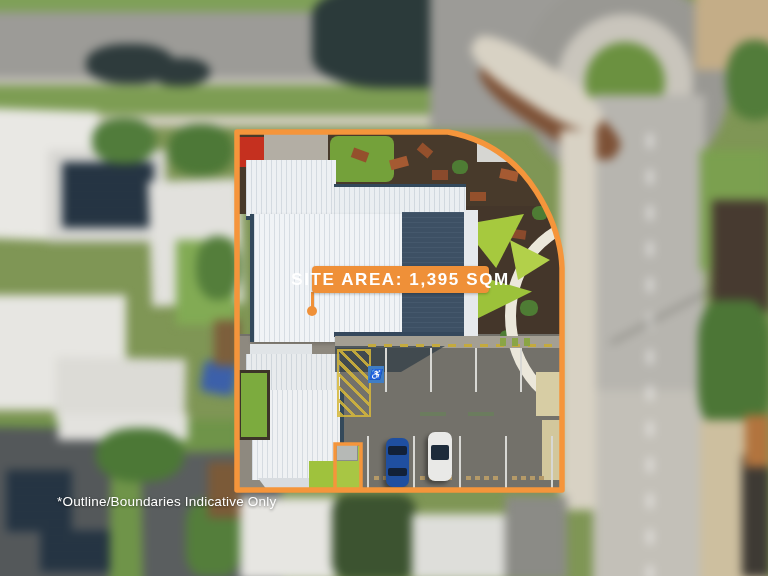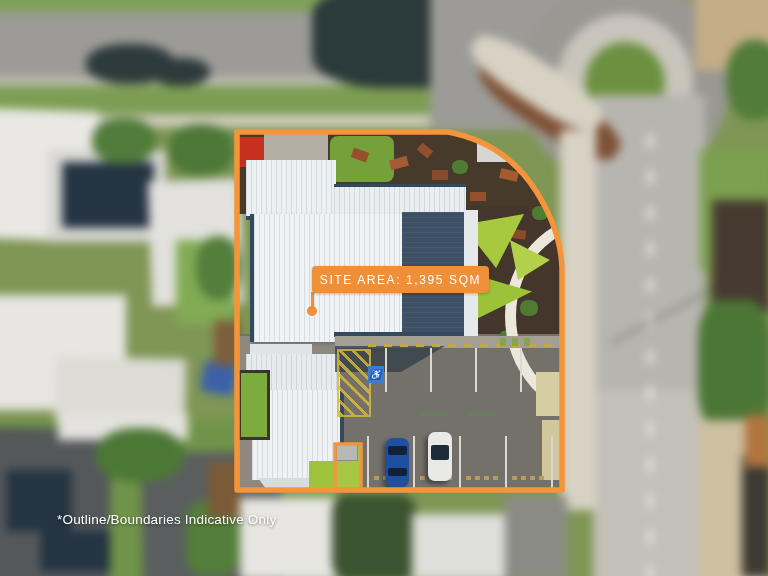--- a/index.html
+++ b/index.html
@@ -13,24 +13,24 @@
   .site{position:absolute;inset:0;
     clip-path:polygon(237px 132px,448px 132px,478px 140px,505px 155px,527px 176px,545px 205px,557px 236px,562px 268px,562px 492px,237px 492px);}
   .corr{background-image:repeating-linear-gradient(90deg,rgba(110,130,150,.20) 0 1px,transparent 1px 5px);}
   .corrh{background-image:repeating-linear-gradient(0deg,rgba(110,130,150,.16) 0 1px,transparent 1px 5px);}
   .solar{background-color:#1e2b37;background-image:repeating-linear-gradient(90deg,rgba(90,120,150,.5) 0 1px,transparent 1px 8px),repeating-linear-gradient(0deg,rgba(90,120,150,.5) 0 1px,transparent 1px 8px);}
   .blob{border-radius:45%;}
   svg.overlay{position:absolute;left:0;top:0;pointer-events:none;}
   .badge{position:absolute;left:312px;top:266px;width:177px;height:27px;background:#ef9038;
          border-radius:4px;display:flex;align-items:center;justify-content:center;
          box-shadow:0 1px 3px rgba(0,0,0,.25);}
-  .badge span{color:#fff;font-size:12px;font-weight:400;letter-spacing:1.6px;white-space:nowrap;}
+  .badge span{color:#fff;font-size:17px;font-weight:700;letter-spacing:1.6px;white-space:nowrap;}
   .leader{position:absolute;left:311px;top:292px;width:3px;height:16px;background:#ef9038;}
   .ldot{position:absolute;left:307px;top:306px;width:10px;height:10px;border-radius:50%;background:#ef9038;}
-  .disclaimer{position:absolute;left:57px;top:512px;color:#fff;font-size:13.5px;letter-spacing:.2px;
+  .disclaimer{position:absolute;left:57px;top:494px;color:#fff;font-size:13.5px;letter-spacing:.2px;
               text-shadow:0 1px 3px rgba(0,0,0,.5);}
   .acc{color:#fff;font-size:10px;line-height:17px;text-align:center;}
 </style>
 </head>
 <body>
 
 <div id="canvas">
 
   <div class="bg">
       <div class="bgin">

